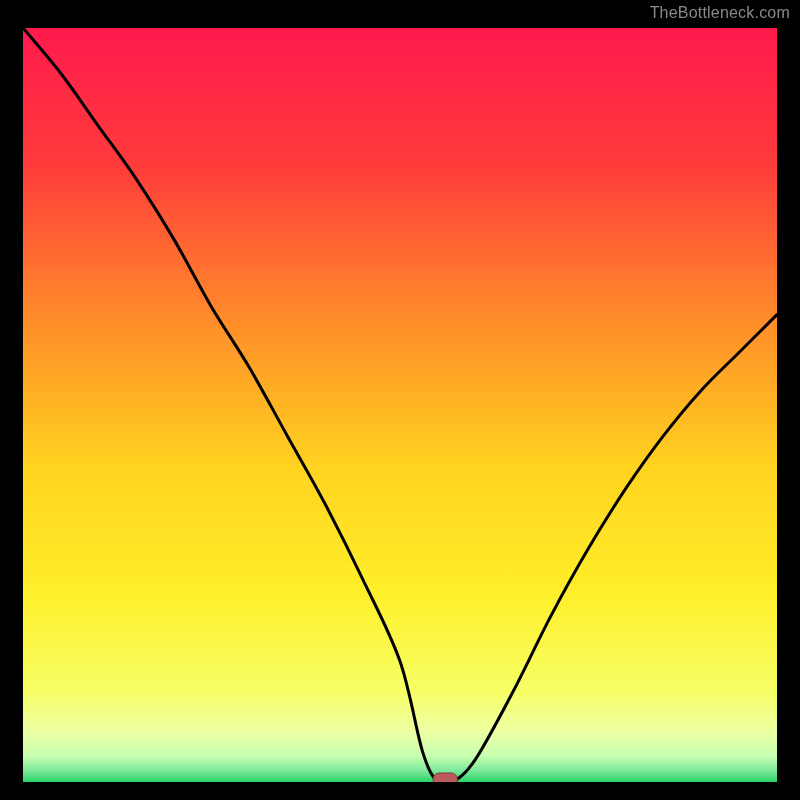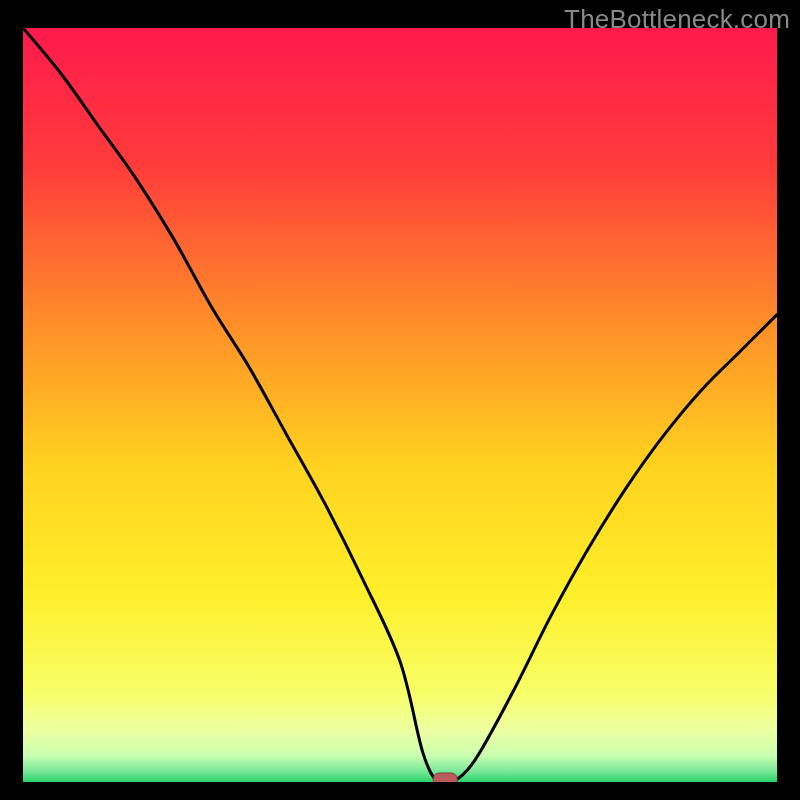--- a/index.html
+++ b/index.html
@@ -15,21 +15,21 @@
     position: relative;
     width: 800px;
     height: 800px;
     background: #000;
   }
   .watermark {
     position: absolute;
     top: 4px;
     right: 10px;
     color: #888;
-    font-size: 26px;
+    font-size: 16px;
     font-weight: 500;
     letter-spacing: 0.2px;
     z-index: 10;
   }
   .plot-area {
     position: absolute;
     left: 23px;
     top: 28px;
     width: 754px;
     height: 754px;

